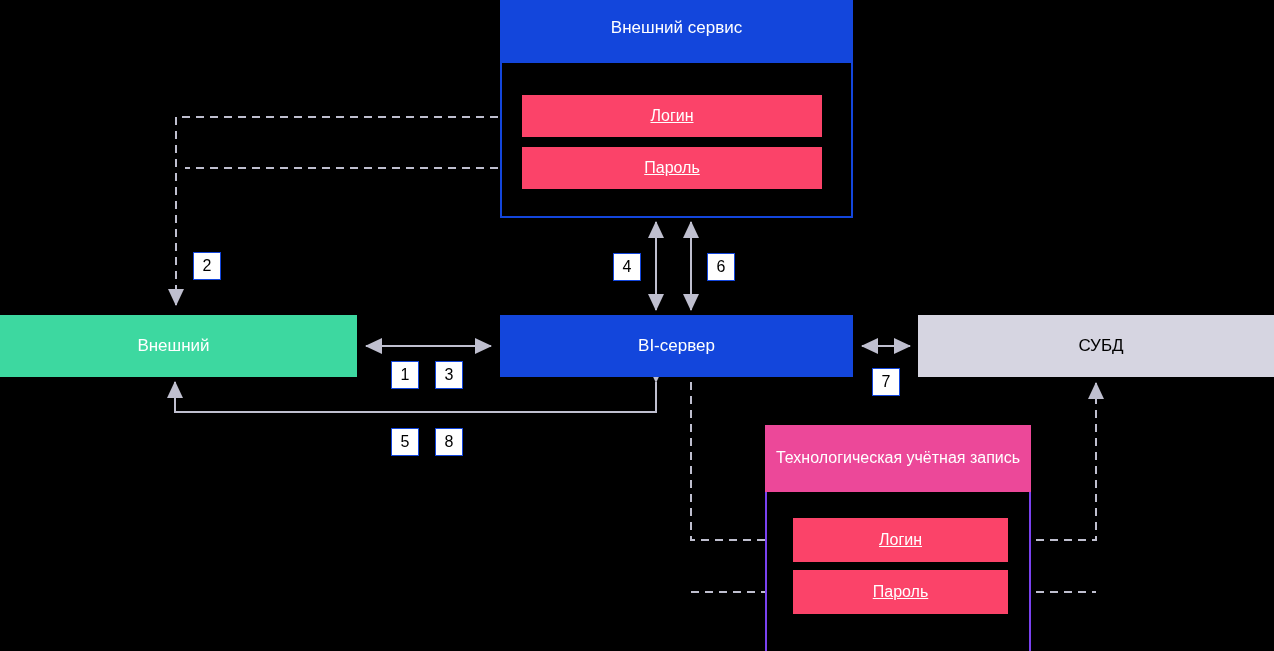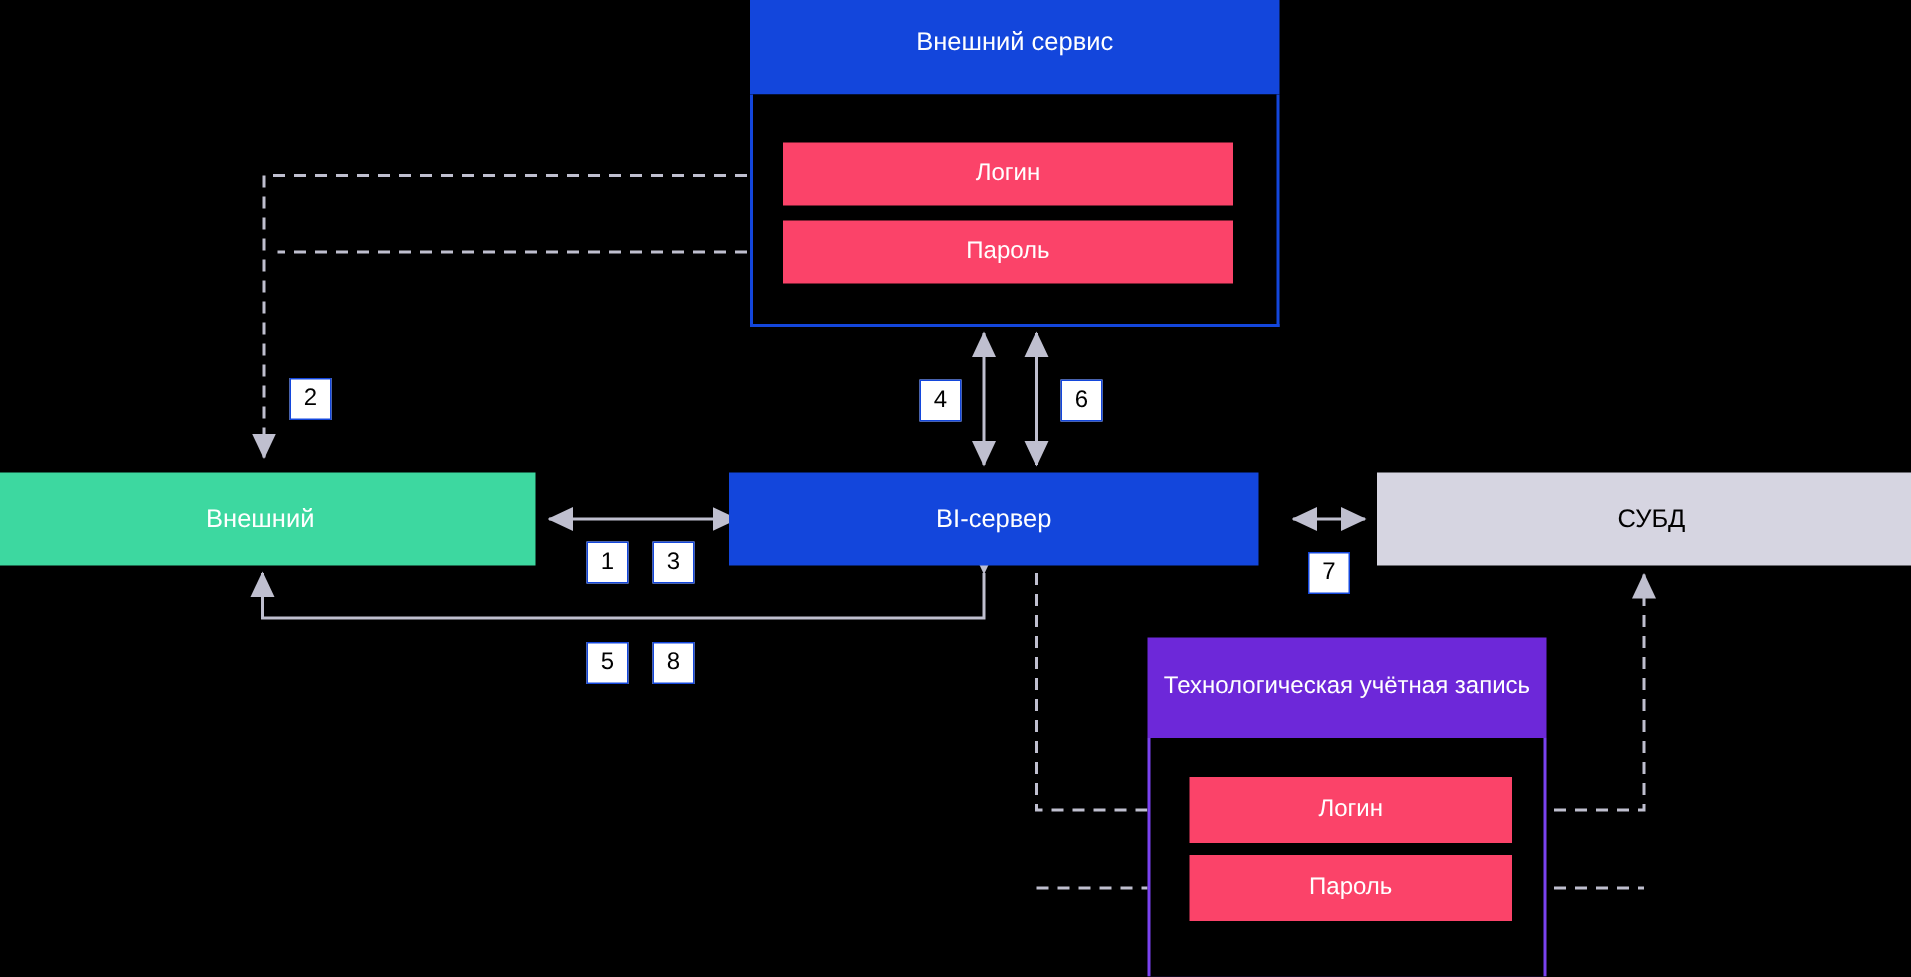--- a/index.html
+++ b/index.html
@@ -27,21 +27,21 @@
     color: #ffffff;
     font-size: 17px;
     line-height: 1.25;
   }
   
   #node-client {
     left: -10px; top: 315px; width: 367px; height: 62px;
     background: #3DD8A0;
   }
   #node-bi {
-    left: 486px; top: 315px; width: 353px; height: 62px;
+    left: 500px; top: 315px; width: 353px; height: 62px;
     background: #1346DC;
     text-align: center;
   }
   #node-dbms {
     left: 918px; top: 315px; width: 366px; height: 62px;
     background: #D6D5E1;
     color: #000000;
   }
   
   #group-external {
@@ -62,39 +62,39 @@
     background: #000000;
     box-sizing: border-box;
   }
   
   #group-tech {
     position: absolute;
     left: 765px; top: 425px; width: 266px; height: 228px;
   }
   #group-tech .grp-header {
     position: absolute; left: 0; top: 0; width: 100%; height: 67px;
-    background: #6d28d9;
+    background: #ec4899;
     display: flex; align-items: center; justify-content: center;
     color: #fff; font-size: 16px; line-height: 1.3;
     box-sizing: border-box; padding: 0 10px;
   }
   #group-tech .grp-body {
     position: absolute; left: 0; top: 67px; width: 100%; height: 161px;
     border: 2px solid #7A42F0;
     border-top: none;
     background: #000000;
     box-sizing: border-box;
   }
   
   .cred {
     position: absolute;
     box-sizing: border-box;
     background: #FB4369;
     display: flex; align-items: center; justify-content: center;
-    color: #ffffff; font-size: 16px;
+    color: #ffffff; font-size: 16px; text-decoration: underline;
   }
   #ext-login    { left: 522px; top: 95px;  width: 300px; height: 42px; }
   #ext-password { left: 522px; top: 147px; width: 300px; height: 42px; }
   #tech-login    { left: 793px; top: 518px; width: 215px; height: 44px; }
   #tech-password { left: 793px; top: 570px; width: 215px; height: 44px; }
 
   
   .badge {
     position: absolute;
     width: 28px; height: 28px;

